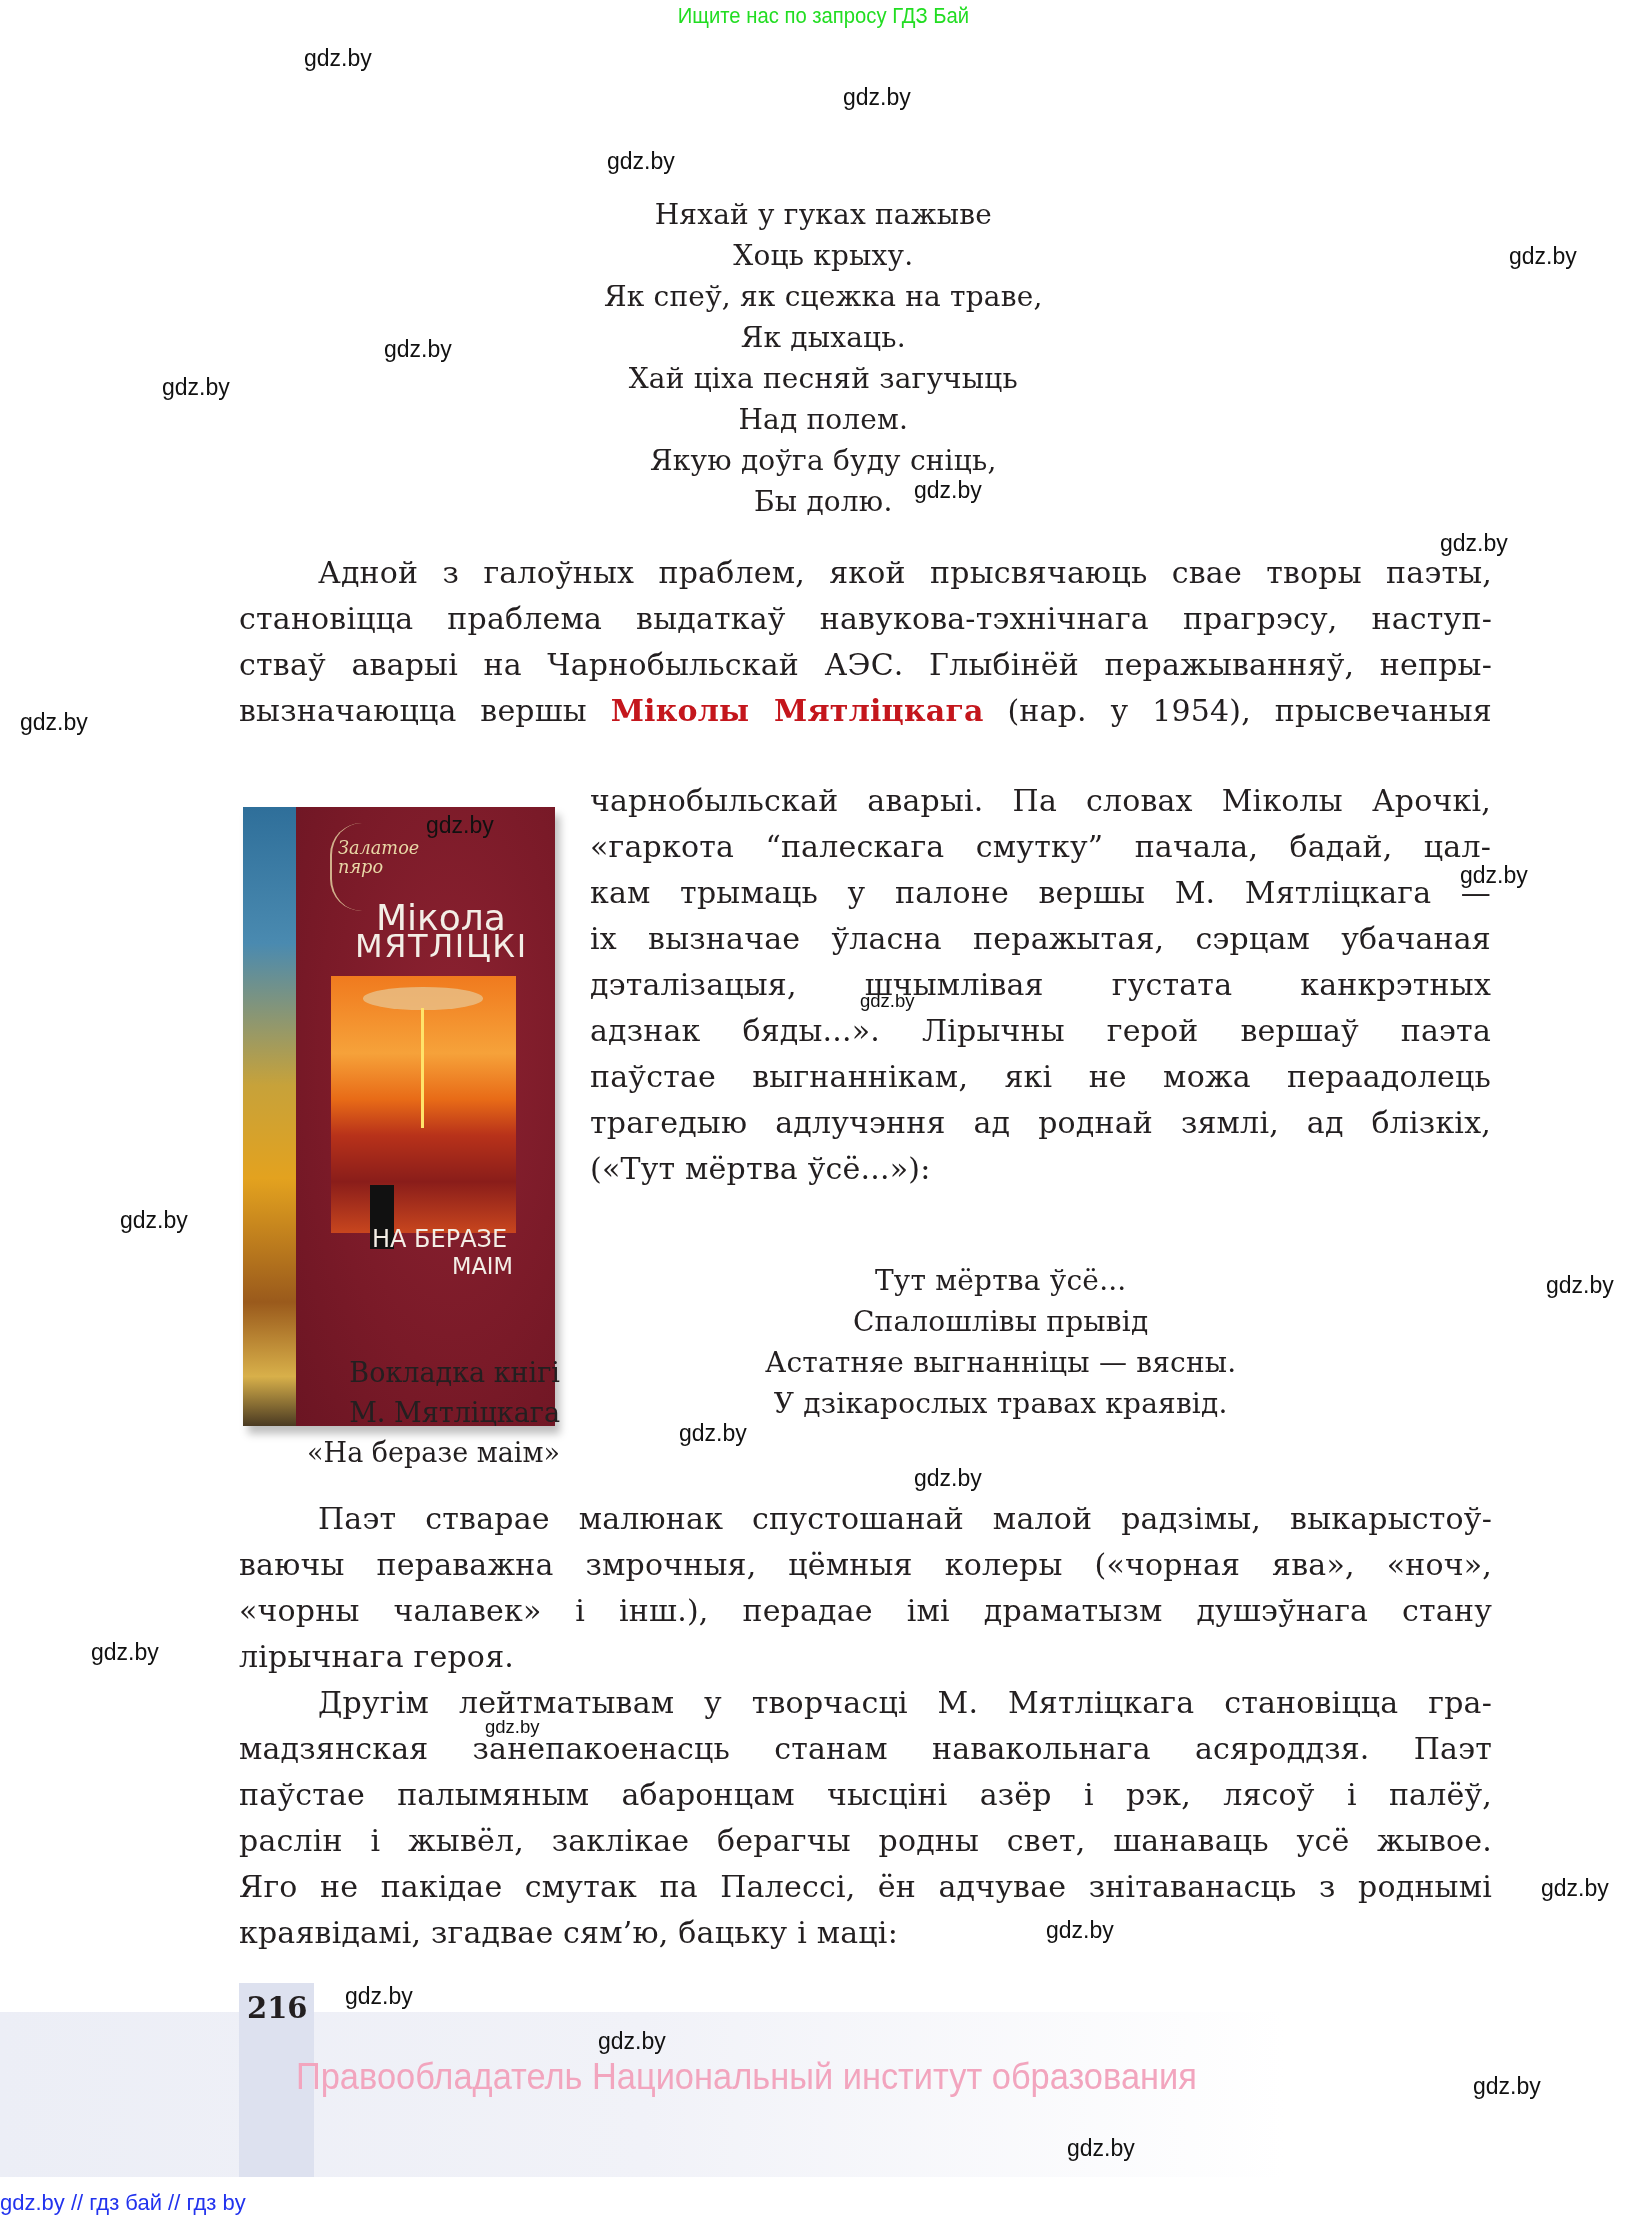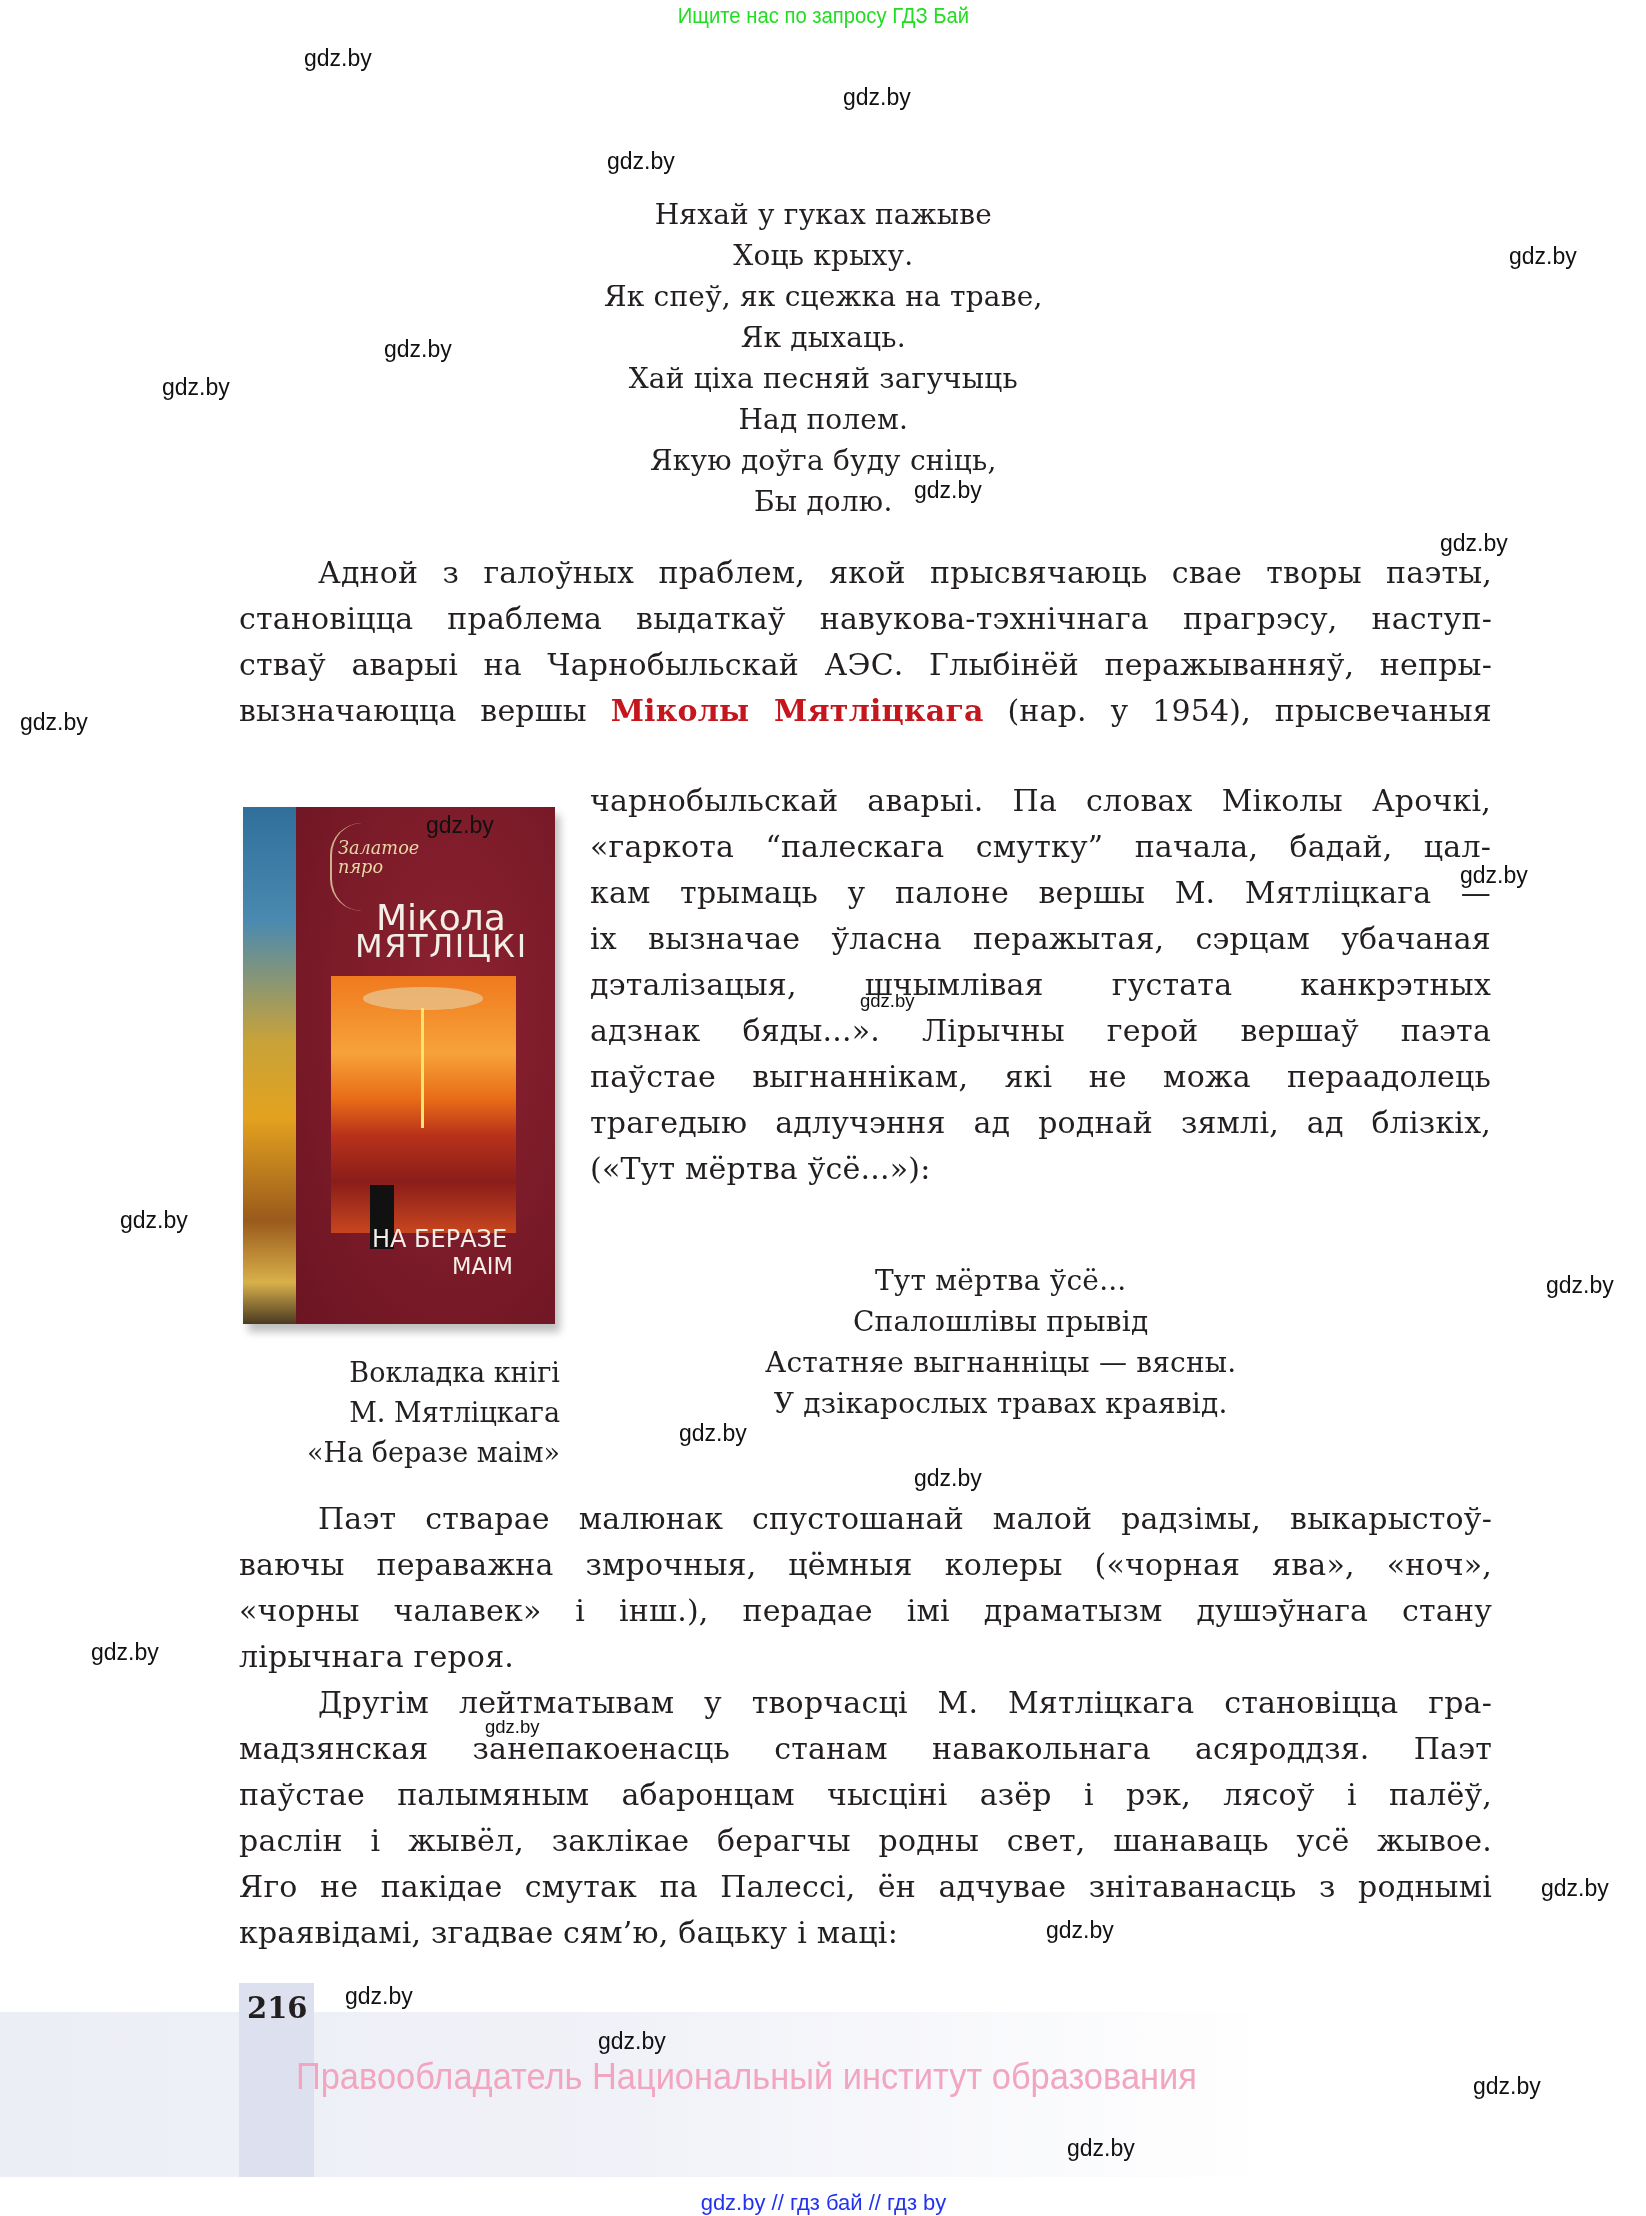--- a/index.html
+++ b/index.html
@@ -25,21 +25,21 @@
     position: absolute; left: 239px; width: 1253px;
     font-size: 30px; line-height: 46px; text-align: justify;
     letter-spacing: 0.2px;
   }
   .para .line { display: block; height: 46px; text-align: justify; text-align-last: justify; white-space: nowrap; }
   .para .line.last { text-align-last: left; }
   .para .line.indent { padding-left: 79px; }
   .narrow { left: 590px; width: 901px; }
   .author { color: #c4161c; font-weight: bold; }
   .book {
-    position: absolute; left: 243px; top: 807px; width: 312px; height: 517px;
+    position: absolute; left: 243px; top: 807px; width: 312px; height: 619px;
     box-shadow: 4.8px 8px 8px rgba(0,0,0,0.25);
     background: #404040; overflow: hidden;
   }
   .book .spine {
     position: absolute; left: 0; top: 0; width: 53px; height: 100%;
     background: linear-gradient(180deg, #2f6f9a 0%, #4a8ab0 22%, #c7a23a 45%, #e3a21f 60%, #9a5a1c 80%, #d8b04a 92%, #4a3a22 100%);
   }
   .book .cover-bg {
     position: absolute; left: 53px; top: 0; right: 0; bottom: 0;
     background: radial-gradient(ellipse at 60% 40%, #8c2231 0%, #7a1a28 60%, #6b1523 100%);
@@ -62,21 +62,21 @@
     position: absolute; left: 0; top: 2012px; width: 1285px; height: 165px;
     background: linear-gradient(90deg, #eceef6 0%, #f1f2f8 50%, #ffffff 100%);
   }
   .page-strip { position: absolute; left: 239px; top: 1983px; width: 75px; height: 194px; background: #dde1ef; }
   .page-num { position: absolute; left: 247px; top: 1991px; font-size: 29px; font-weight: bold; color: #231f20; }
   .rights {
     position: absolute; left: 296px; top: 2056px; font-family: "Liberation Sans", sans-serif;
     font-size: 37px; color: #f2a5be; white-space: nowrap; transform: scaleX(0.93); transform-origin: left;
   }
   .bottom-links {
-    position: absolute; top: 2190px; left: 0; width: 1647px; text-align: center;
+    position: absolute; top: 2190px; left: 0; width: 1647px; text-align: left;
     font-family: "Liberation Sans", sans-serif; font-size: 22px; color: #2233ee;
   }
 </style>
 </head>
 <body>
 
 <div class="banner">Ищите нас по запросу ГДЗ Бай</div>
 
 <div class="wm" style="left:304px;top:45px;">gdz.by</div>
 <div class="wm" style="left:843px;top:84px;">gdz.by</div>

